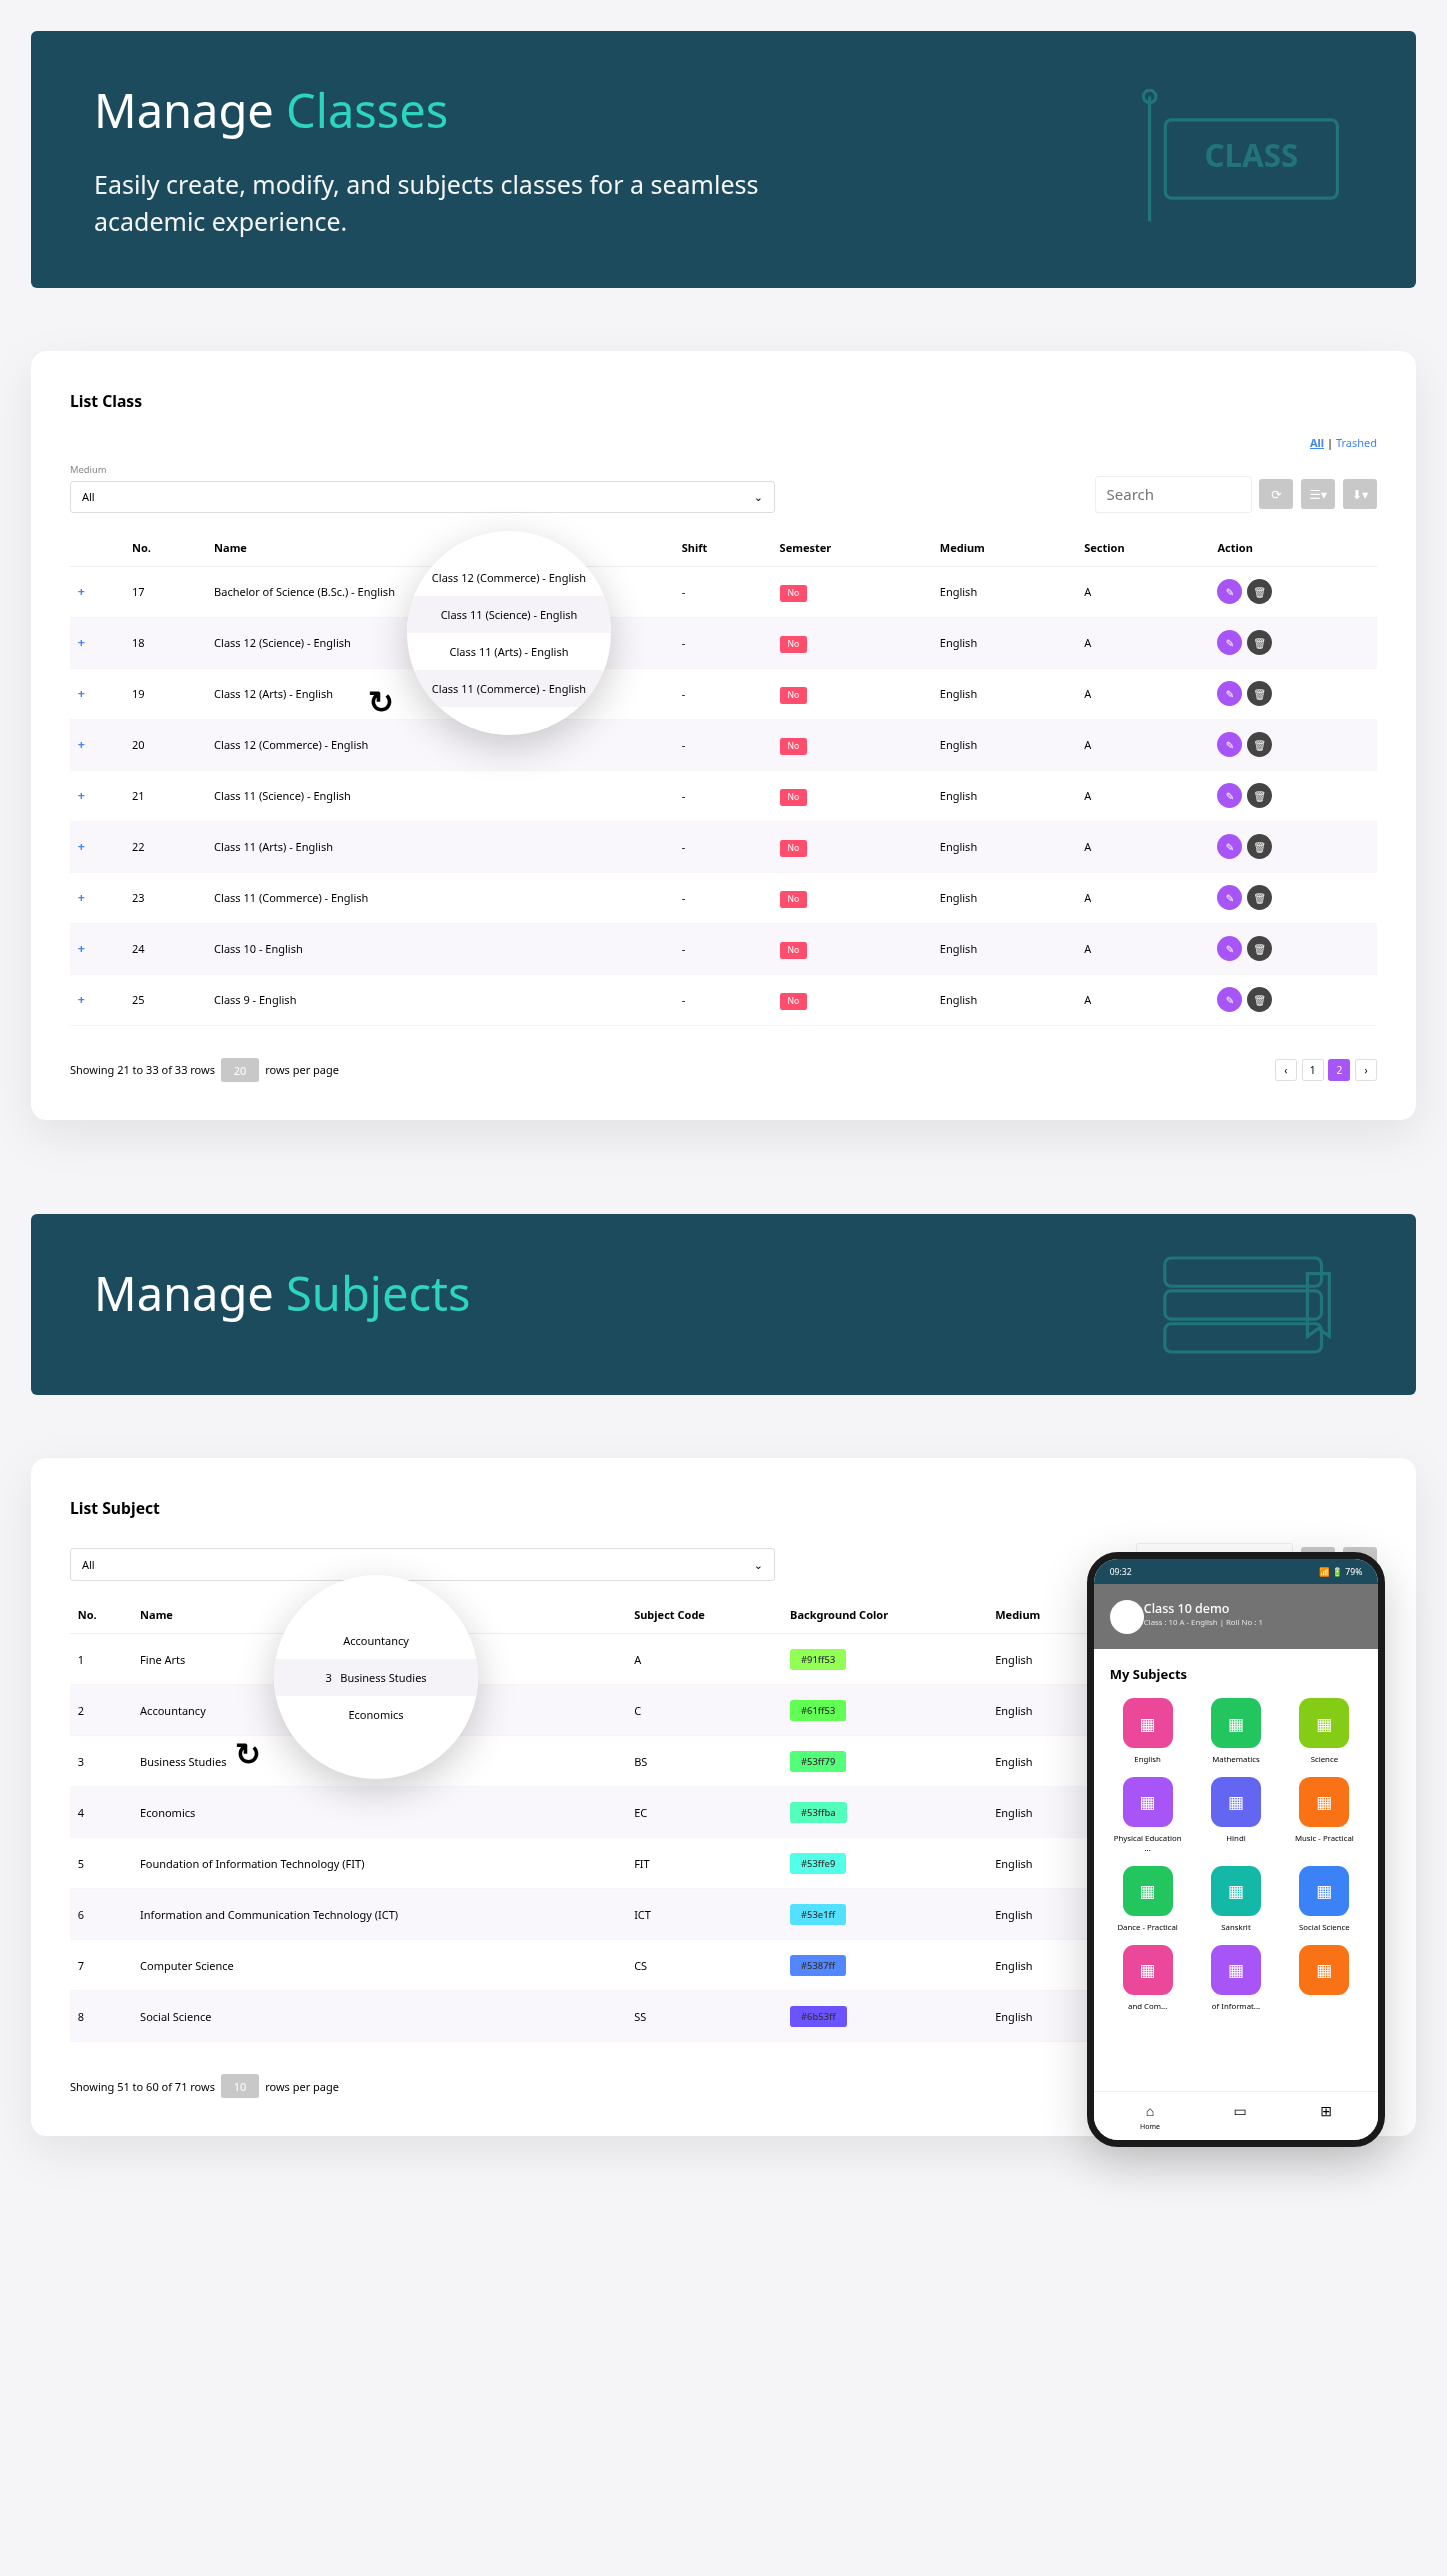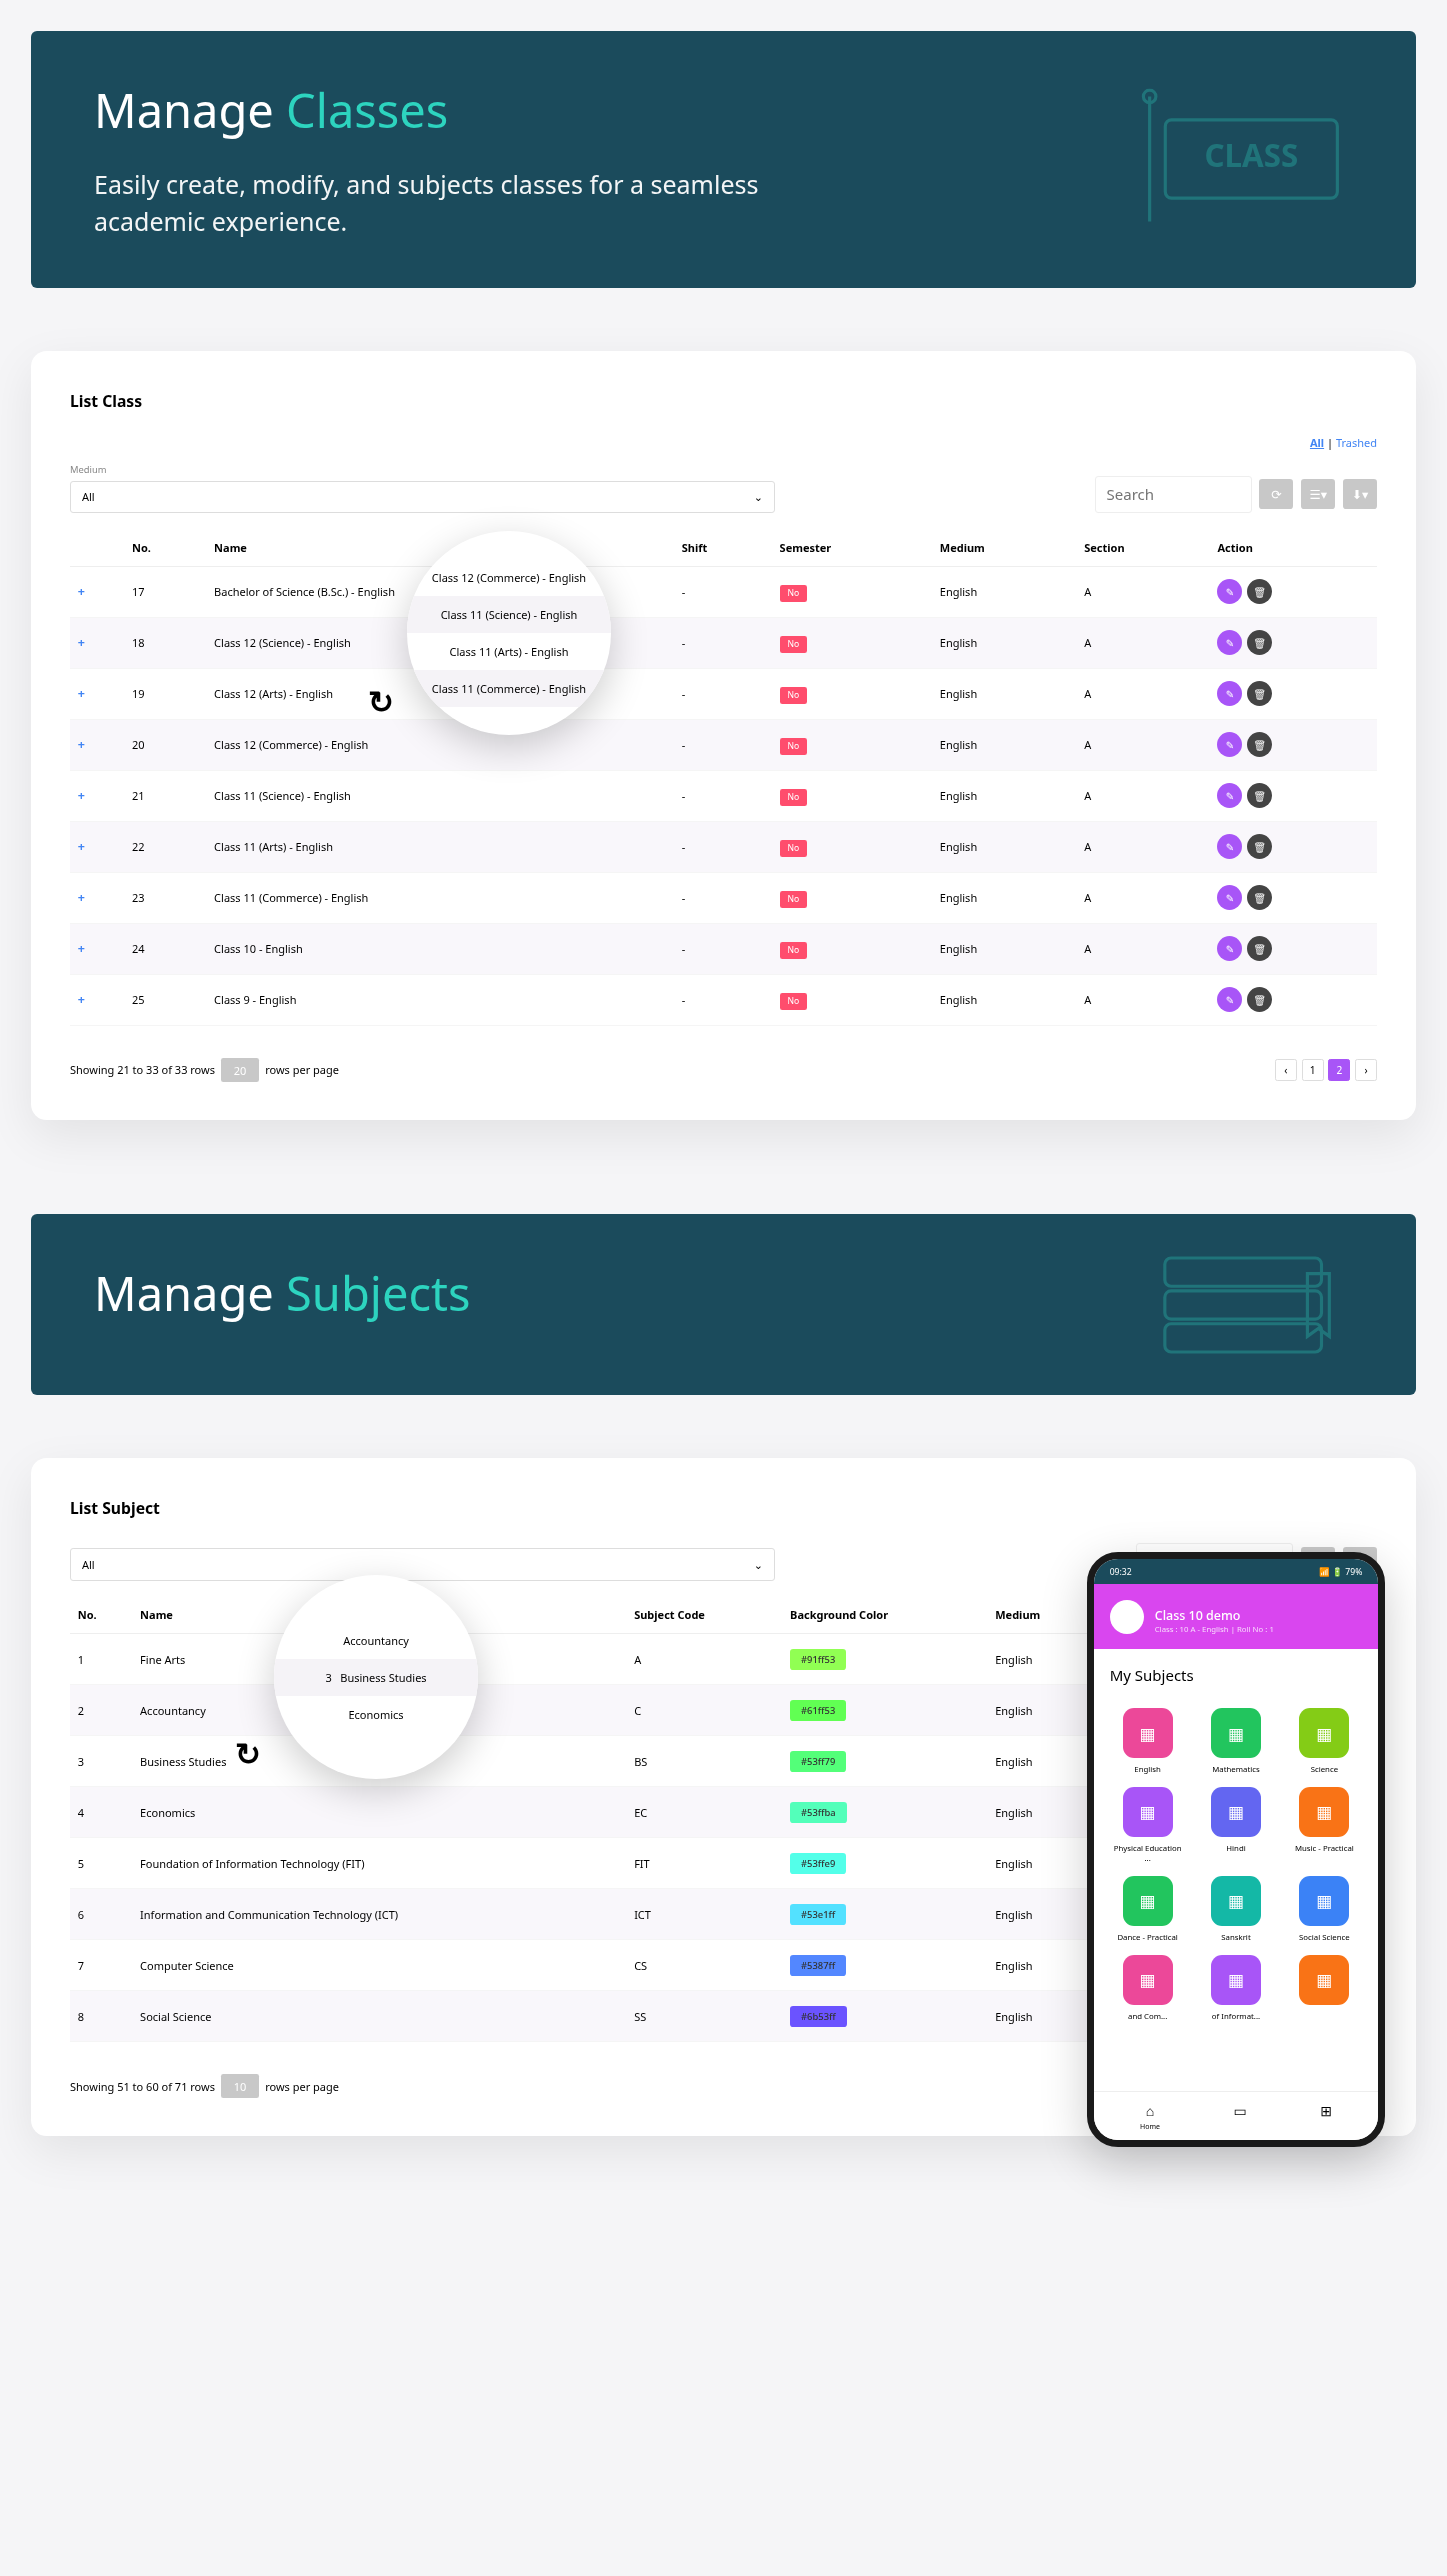--- a/index.html
+++ b/index.html
@@ -37,26 +37,26 @@
 .rows-sel{background:#c8c8c8;color:#fff;padding:4.7px 12.5px;border-radius:2.3px;margin:0 6.3px}
 .pager{display:flex;gap:4.7px}
 .pg{width:22px;height:22px;display:flex;align-items:center;justify-content:center;border:0.8px solid #ddd;border-radius:2.3px;font-size:10.2px}
 .pg.active{background:#a855f7;color:#fff;border-color:#a855f7}
 .lens{position:absolute;width:204px;height:204px;border-radius:50%;background:#fff;box-shadow:0 11.7px 39px rgba(0,0,0,.2);display:flex;flex-direction:column;justify-content:center;overflow:hidden}
 .lens-item{padding:11px 19px;font-size:11px;text-align:center}
 .lens-item.alt{background:#f5f3f7}
 .arrow{position:absolute;font-size:31px;font-weight:700}
 .phone{position:absolute;right:31px;top:94px;width:298px;height:595px;background:#fff;border-radius:31px;box-shadow:0 15.7px 47px rgba(0,0,0,.2);overflow:hidden;border:7.8px solid #1a1a1a}
 .phone-status{background:#1b4b5c;color:#fff;padding:6.3px 15.7px;font-size:8.6px;display:flex;justify-content:space-between}
-.phone-head{background:#d946ef;color:#fff;padding:15.7px;display:flex;align-items:flex-end;gap:11px}
+.phone-head{background:#737373;color:#fff;padding:15.7px;display:flex;align-items:flex-start;}
 .avatar{width:34px;height:34px;border-radius:50%;background:#fff}
 .phone-head h3{font-size:12.5px;font-weight:500}
 .phone-head p{font-size:7.8px;opacity:.8}
 .phone-body{padding:15.7px}
-.phone-body h4{font-size:15px;font-weight:400;margin-bottom:23px}
+.phone-body h4{font-size:13px;font-weight:700;margin-bottom:15px}
 .sub-grid{display:grid;grid-template-columns:repeat(3,1fr);gap:12.5px}
 .sub-item{text-align:center}
 .sub-icon{width:50px;height:50px;border-radius:11px;margin:0 auto 6.3px;display:flex;align-items:center;justify-content:center;color:#fff;font-size:17px}
 .sub-item span{font-size:7.8px;display:block}
 .phone-nav{position:absolute;bottom:0;left:0;right:0;background:#fff;border-top:0.8px solid #eee;display:flex;justify-content:space-around;padding:9.4px}
 .nav-i{text-align:center;font-size:7px}
 .nav-i div{font-size:14px;margin-bottom:1.6px}
 </style>
 </head>
 <body>

